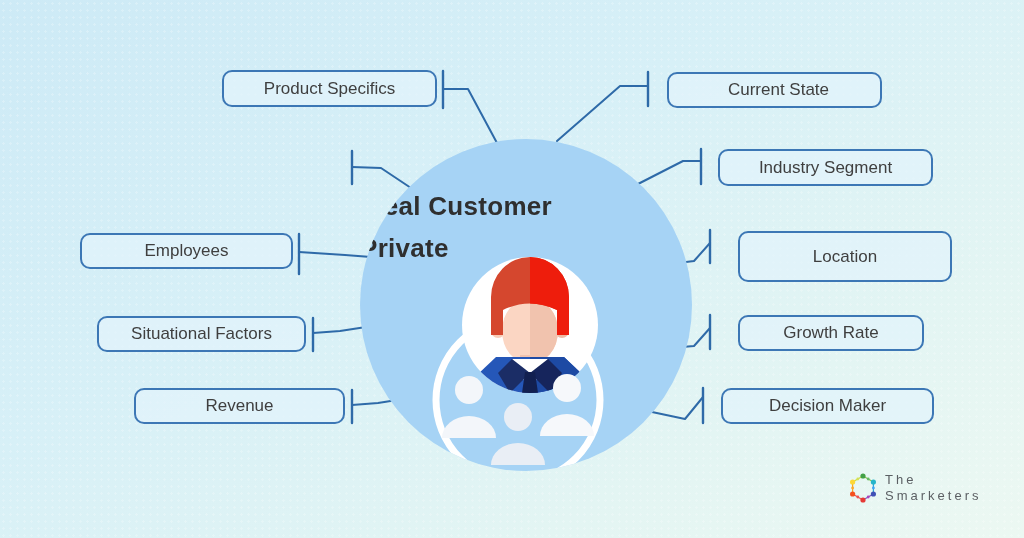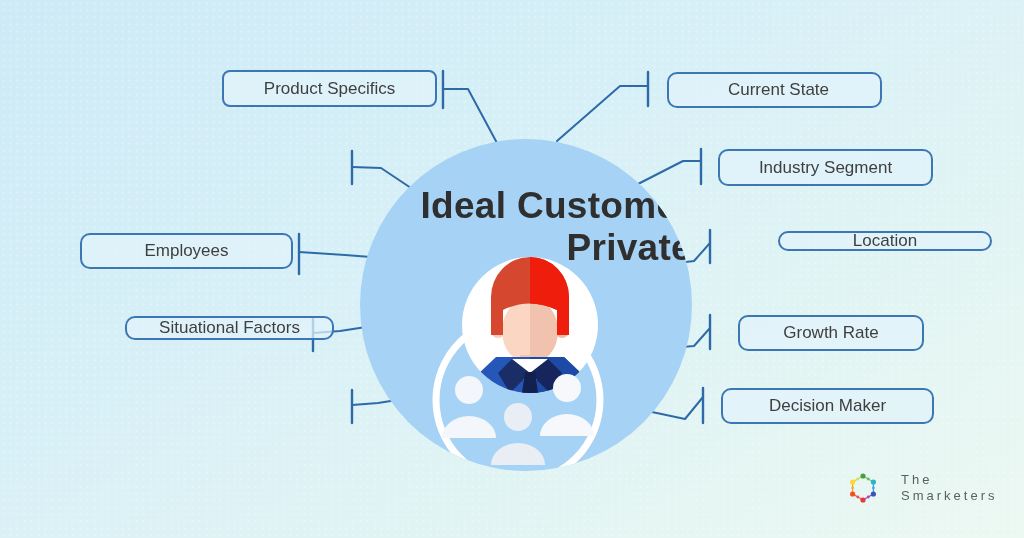--- a/index.html
+++ b/index.html
@@ -21,49 +21,49 @@
   .connectors{position:absolute;left:0;top:0;}
   
   .circle{
     position:absolute;left:360px;top:139px;
     width:332px;height:332px;border-radius:50%;
     background:#a6d3f5;
     overflow:hidden;
   }
   .title{
     position:absolute;top:46px;left:0;width:100%;
-    text-align:right;
-    font-size:37px;font-weight:bold;color:#2f2f2f;
+    text-align:left;
+    font-size:26px;font-weight:bold;color:#2f2f2f;
     line-height:42px;letter-spacing:.3px;
   }
   .avatar{position:absolute;left:0;top:0;}
   
   .node{
     position:absolute;
     box-sizing:border-box;
     border:2px solid #3c77b5;
     border-radius:10px;
     background:rgba(226,243,251,.75);
     display:flex;align-items:center;justify-content:center;
     font-size:17px;color:#3f3f3f;
   }
-  .nL0{left:222px;top:70px;width:215px;height:37px;border-radius:8px;}
+  .nL0{left:222px;top:70px;width:215px;height:37px;}
   .nL1{left:134px;top:149px;width:212px;height:36px;}
   .nL2{left:80px;top:233px;width:213px;height:36px;}
-  .nL3{left:97px;top:316px;width:209px;height:24px;margin-left:28px;}
+  .nL3{left:97px;top:316px;width:209px;height:36px;}
   .nL4{left:134px;top:388px;width:211px;height:36px;}
   .nR0{left:667px;top:72px;width:215px;height:36px;padding-left:8px;}
   .nR1{left:718px;top:149px;width:215px;height:37px;}
-  .nR2{left:778px;top:231px;width:214px;height:20px;}
+  .nR2{left:738px;top:231px;width:214px;height:51px;}
   .nR3{left:738px;top:315px;width:186px;height:36px;}
   .nR4{left:721px;top:388px;width:213px;height:36px;}
   
   .logo{
     position:absolute;left:845px;top:470px;
-    display:flex;align-items:center;gap:20px;
+    display:flex;align-items:center;gap:4px;
   }
   .logo-text{
     color:#5b5f63;
     font-size:13px;line-height:16px;letter-spacing:3px;
   }
 </style>
 </head>
 <body>
 
 <div class="stage">
@@ -151,20 +151,23 @@
   </div>
 
   <div class="node nL0">
     <span>Product Specifics</span>
   </div>
   <div class="node nL2">
     <span>Employees</span>
   </div>
   <div class="node nL3">
     <span>Situational Factors</span>
+  </div>
+  <div class="node nL4">
+    <span>Revenue</span>
   </div>
 
   <div class="node nR0">
     <span>Current State</span>
   </div>
   <div class="node nR1">
     <span>Industry Segment</span>
   </div>
   <div class="node nR2">
     <span>Location</span>

